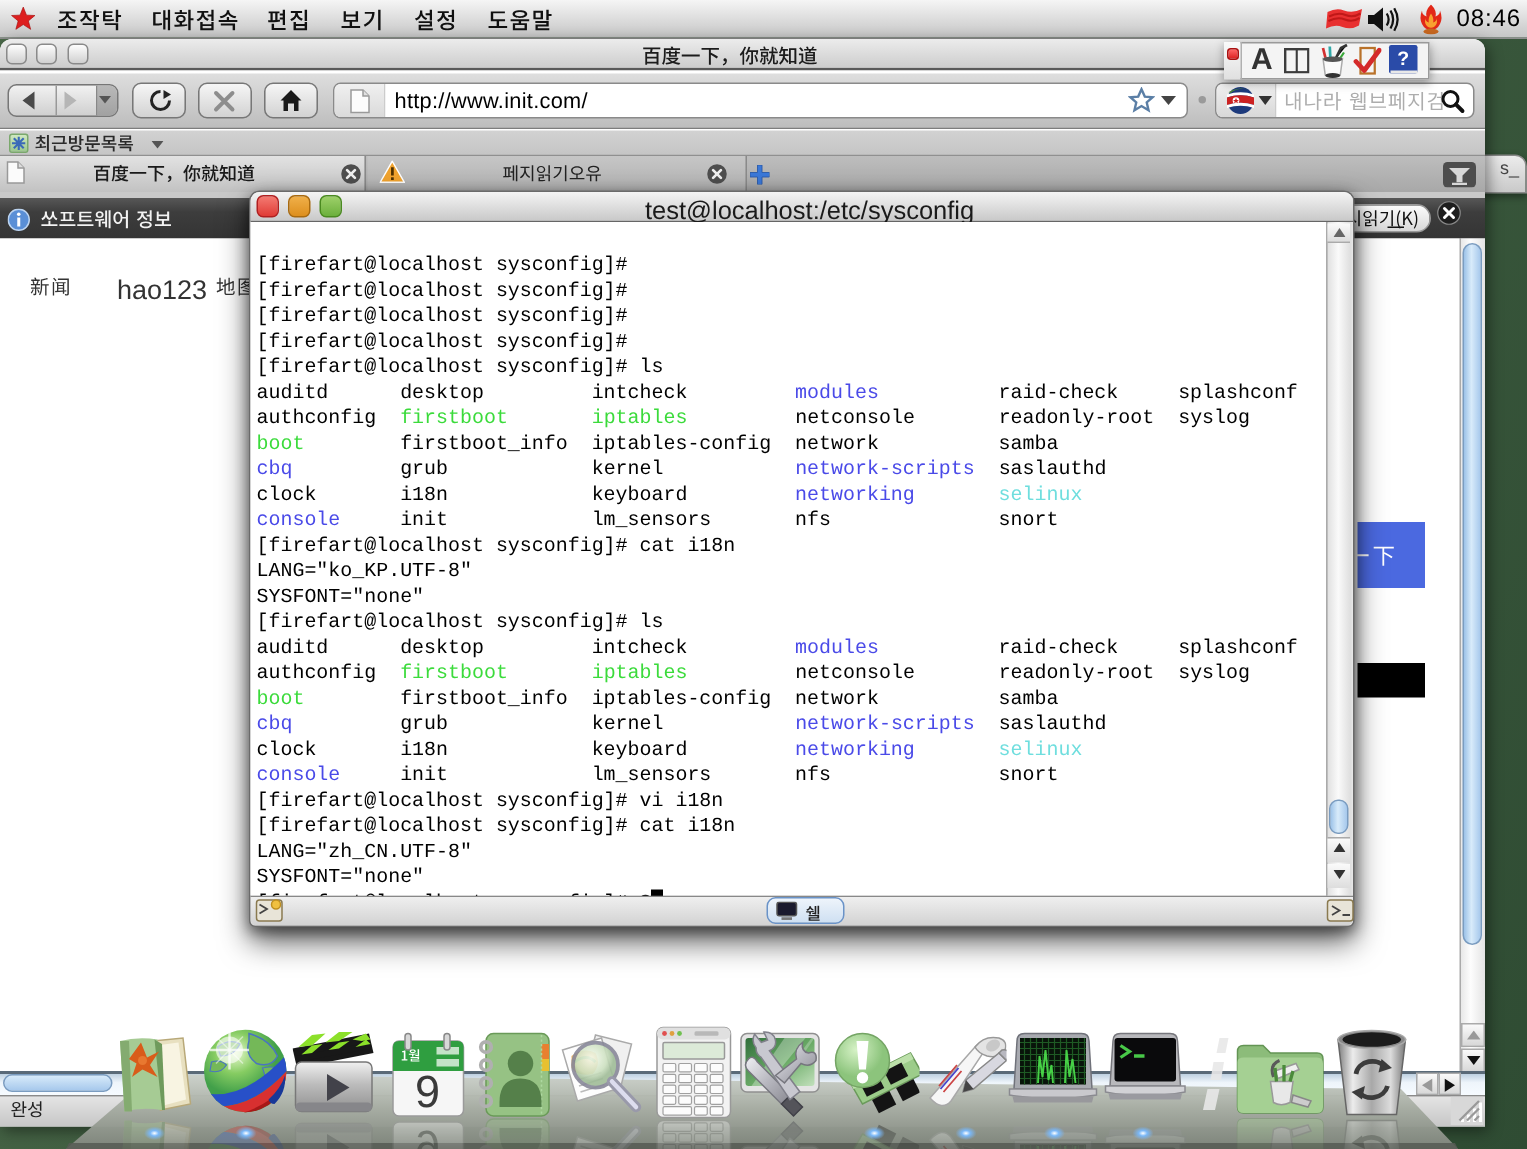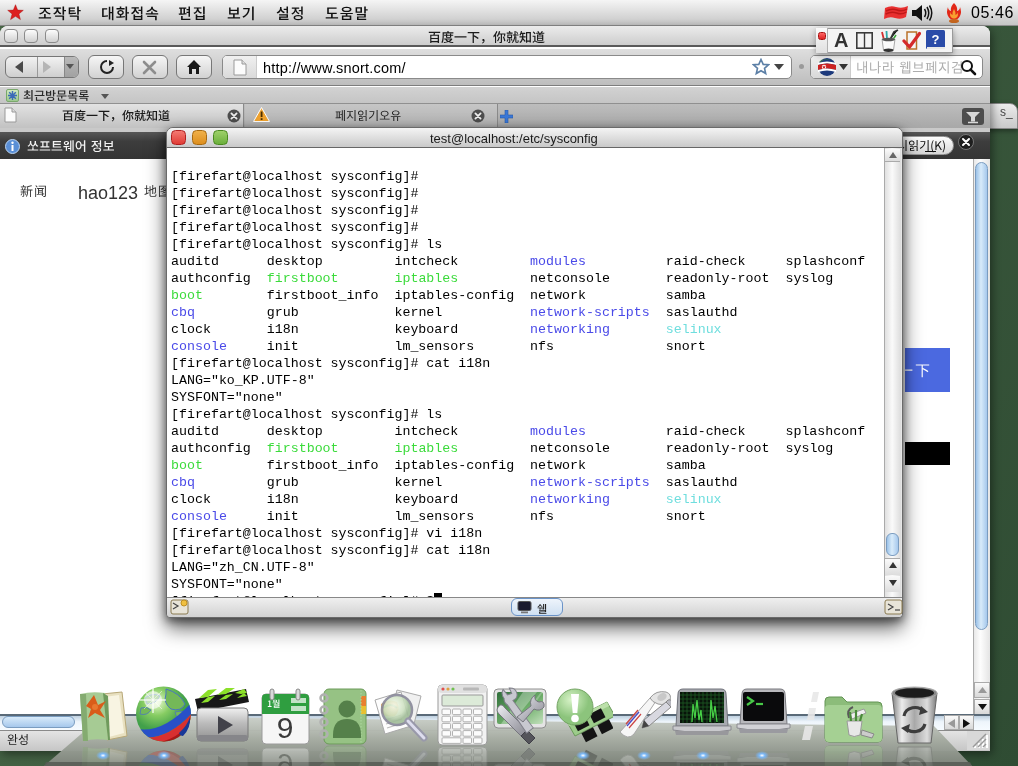--- a/index.html
+++ b/index.html
@@ -32,21 +32,21 @@
   </svg>
 <svg class="ab" style="left:911px;top:4px" width="23" height="18" viewBox="0 0 23 18">
     <path d="M1 6 L5 6 L11 1 L11 17 L5 12 L1 12 Z" fill="#111"></path>
     <path d="M13.5 5 Q16 9 13.5 13 M16 3 Q19.5 9 16 15 M18.5 1.5 Q23 9 18.5 16.5" stroke="#111" stroke-width="1.5" fill="none"></path>
   </svg>
 <svg class="ab" style="left:946px;top:3px" width="16" height="20" viewBox="0 0 16 20">
     <path d="M8 0 Q12 4 11 8 Q14 7 14 4 Q16 9 14 13 Q12 17 8 17 Q4 17 2 13 Q0 9 2 4 Q2 7 5 8 Q4 4 8 0 Z" fill="#e22818"></path>
     <path d="M8 6 Q10 9 9.5 12 Q12 11 11.5 9 Q13 13 10 15 Q8 16 6 15 Q3 13 4.5 9 Q4 11 6.5 12 Q6 9 8 6 Z" fill="#f8a030"></path>
     <ellipse cx="8" cy="18" rx="5" ry="2" fill="#c86820"></ellipse>
   </svg>
-<div class="ab" style="left:971px;top:4px;font-size:16px;letter-spacing:0.6px;color:#000">05:46</div>
+<div class="ab" style="left:971px;top:4px;font-size:16px;letter-spacing:0.6px;color:#000">08:46</div>
 <div class="ab" style="left:0;top:26px;width:990px;height:725px;background:#fff;border-radius:8px 8px 0 0;box-shadow:2px 3px 10px rgba(0,0,0,.45)"></div>
 <div class="ab" style="left:0;top:26px;width:990px;height:21px;background:linear-gradient(#ececec,#cdcdcd);border-radius:8px 8px 0 0;border-bottom:2px solid #5a5a5a"></div>
 <div class="ab" style="left:4px;top:29px;width:14px;height:14px;border:1px solid #8a8a8a;border-radius:4px;background:linear-gradient(#fdfdfd,#d0d0d0)"></div>
 <div class="ab" style="left:24px;top:29px;width:14px;height:14px;border:1px solid #8a8a8a;border-radius:4px;background:linear-gradient(#fdfdfd,#d0d0d0)"></div>
 <div class="ab" style="left:45px;top:29px;width:14px;height:14px;border:1px solid #8a8a8a;border-radius:4px;background:linear-gradient(#fdfdfd,#d0d0d0)"></div>
 <svg style="position:absolute;left:428px;top:29px;overflow:visible" width="119" height="17">
     <path transform="translate(0,13.0)" d="M2.2 -7.3V1.1H3.4V0.3H9.7V1.1H11V-7.3H6.7L7.1 -9.1H12.2V-10.3H0.8V-9.1H5.7C5.6 -8.5 5.5 -7.9 5.4 -7.3ZM3.4 -3H9.7V-0.9H3.4ZM3.4 -4.1V-6.2H9.7V-4.1Z M18 -8.3V-7.3H16.1V-6.3H18V-4.2H23.2V-6.3H25.2V-7.3H23.2V-8.3H22V-7.3H19.2V-8.3ZM22 -6.3V-5.1H19.2V-6.3ZM22.6 -2.5C22.1 -1.9 21.4 -1.5 20.5 -1.1C19.7 -1.5 19 -1.9 18.6 -2.5ZM16.2 -3.5V-2.5H17.8L17.3 -2.3C17.8 -1.7 18.4 -1.1 19.2 -0.6C18.1 -0.3 16.8 -0.1 15.6 -0C15.8 0.2 16 0.7 16.1 1C17.7 0.8 19.2 0.5 20.5 0C21.7 0.6 23.2 0.9 24.8 1.1C25 0.8 25.3 0.3 25.6 0C24.2 -0.1 23 -0.3 21.9 -0.6C23 -1.2 23.9 -2.1 24.4 -3.1L23.7 -3.5L23.5 -3.5ZM19.1 -10.8C19.3 -10.5 19.4 -10.1 19.5 -9.8H14.6V-6.2C14.6 -4.3 14.5 -1.4 13.4 0.5C13.7 0.6 14.3 0.9 14.5 1.1C15.6 -1 15.8 -4.1 15.8 -6.3V-8.6H25.4V-9.8H20.9C20.8 -10.2 20.5 -10.7 20.3 -11Z M26.5 -5.7V-4.4H38.5V-5.7Z M39.7 -10V-8.8H44.6V1.1H45.9V-5.5C47.3 -4.7 48.9 -3.7 49.8 -3L50.7 -4.1C49.7 -4.9 47.6 -6.1 46.1 -6.8L45.9 -6.6V-8.8H51.3V-10Z M54.2 1.6C55.7 1.1 56.6 -0 56.6 -1.5C56.6 -2.5 56.2 -3.1 55.4 -3.1C54.8 -3.1 54.3 -2.7 54.3 -2.1C54.3 -1.4 54.8 -1 55.4 -1L55.6 -1C55.5 -0.2 54.9 0.4 53.9 0.7Z M70.7 -5.3C70.4 -3.8 69.8 -2.3 69 -1.3C69.3 -1.2 69.8 -0.8 70 -0.6C70.8 -1.7 71.5 -3.4 71.9 -5.1ZM74.8 -5C75.5 -3.7 76 -1.9 76.2 -0.7L77.4 -1.1C77.2 -2.3 76.6 -4 75.9 -5.4ZM71 -10.9C70.5 -9.1 69.8 -7.2 68.8 -6.1C69.1 -5.9 69.6 -5.5 69.8 -5.3C70.2 -5.8 70.7 -6.6 71 -7.4H72.8V-0.3C72.8 -0.2 72.8 -0.1 72.6 -0.1C72.4 -0.1 71.9 -0.1 71.3 -0.1C71.4 0.2 71.6 0.8 71.7 1.1C72.5 1.1 73.1 1.1 73.5 0.9C73.9 0.7 74 0.3 74 -0.3V-7.4H76.2C76.1 -6.8 76 -6.1 75.9 -5.7L77 -5.5C77.1 -6.2 77.4 -7.4 77.5 -8.4L76.7 -8.6L76.5 -8.5H71.5C71.8 -9.2 72 -9.9 72.2 -10.6ZM68.3 -10.9C67.6 -9 66.4 -7.1 65.2 -5.9C65.4 -5.6 65.7 -4.9 65.8 -4.6C66.2 -5 66.6 -5.5 67 -6V1.1H68.1V-7.8C68.7 -8.7 69.1 -9.6 69.4 -10.6Z M80.4 -6.5H83V-5.1H80.4ZM79.7 -3.6C79.4 -2.5 79.1 -1.4 78.5 -0.7C78.8 -0.5 79.2 -0.2 79.4 -0.1C79.9 -0.9 80.4 -2.2 80.7 -3.4ZM82.7 -3.4C83.1 -2.6 83.5 -1.7 83.6 -1L84.5 -1.5C84.4 -2.1 84 -3 83.6 -3.8ZM88 -10C88.5 -9.4 89 -8.5 89.3 -8L90.1 -8.5C89.9 -9 89.3 -9.9 88.8 -10.4ZM79.3 -7.5V-4.1H81.2V-0.2C81.2 -0 81.2 0 81 0C80.9 0 80.5 0 80 -0C80.2 0.3 80.3 0.7 80.4 1C81.1 1 81.5 1 81.9 0.8C82.2 0.7 82.3 0.4 82.3 -0.1V-4.1H84.1V-7.5ZM80.8 -10.8C81 -10.3 81.1 -9.9 81.3 -9.4H78.7V-8.3H84.6V-9.4H82.5C82.4 -9.9 82.1 -10.5 81.9 -11ZM86.5 -10.9C86.5 -9.9 86.5 -8.8 86.4 -7.6H84.7V-6.5H86.4C86.1 -3.8 85.5 -1.3 83.7 0.4C84 0.5 84.3 0.9 84.5 1.1C86.2 -0.4 87 -2.7 87.3 -5.2V-0.7C87.3 0.1 87.4 0.4 87.6 0.6C87.9 0.7 88.2 0.8 88.5 0.8C88.7 0.8 89.1 0.8 89.3 0.8C89.6 0.8 89.9 0.8 90.1 0.7C90.3 0.6 90.4 0.4 90.5 0.1C90.6 -0.2 90.7 -0.8 90.7 -1.5C90.4 -1.5 90 -1.8 89.7 -2C89.7 -1.3 89.7 -0.8 89.7 -0.5C89.6 -0.3 89.6 -0.2 89.5 -0.2C89.5 -0.1 89.3 -0.1 89.2 -0.1C89.1 -0.1 88.9 -0.1 88.8 -0.1C88.6 -0.1 88.5 -0.1 88.5 -0.2C88.4 -0.2 88.4 -0.4 88.4 -0.6V-5.6H87.4L87.5 -6.5H90.5V-7.6H87.6C87.6 -8.8 87.6 -9.9 87.7 -10.9Z M98 -9.9V0.7H99.2V-0.3H101.6V0.6H102.9V-9.9ZM99.2 -1.4V-8.7H101.6V-1.4ZM92.9 -11C92.6 -9.4 92.1 -7.9 91.3 -6.9C91.6 -6.8 92.1 -6.4 92.3 -6.2C92.7 -6.7 93 -7.4 93.3 -8.1H94.1V-6.2V-5.8H91.5V-4.6H94C93.8 -3 93.2 -1.2 91.4 0.1C91.6 0.3 92.1 0.8 92.2 1.1C93.6 0.1 94.4 -1.3 94.8 -2.6C95.5 -1.8 96.4 -0.7 96.8 -0L97.7 -1.1C97.3 -1.5 95.8 -3.2 95.2 -3.8L95.3 -4.6H97.7V-5.8H95.4V-6.1V-8.1H97.3V-9.3H93.7C93.8 -9.8 94 -10.2 94.1 -10.7Z M104.7 -9.9C105.4 -9.2 106.2 -8.3 106.6 -7.7L107.6 -8.3C107.2 -9 106.4 -9.9 105.7 -10.5ZM110.1 -4.7H114.1V-3.8H110.1ZM110.1 -3H114.1V-2.1H110.1ZM110.1 -6.5H114.1V-5.6H110.1ZM109 -7.4V-1.2H115.3V-7.4H112.3C112.4 -7.6 112.6 -8 112.7 -8.3H116.3V-9.3H114C114.3 -9.7 114.6 -10.2 114.9 -10.6L113.8 -11C113.5 -10.5 113.2 -9.8 112.8 -9.3H110.5L111.2 -9.6C111.1 -10 110.7 -10.6 110.3 -11L109.3 -10.6C109.6 -10.2 109.9 -9.7 110.1 -9.3H108.1V-8.3H111.4C111.3 -8 111.2 -7.7 111.1 -7.4ZM107.5 -6.3H104.6V-5.2H106.3V-1.3C105.7 -1.1 105.1 -0.6 104.5 0L105.2 1C105.8 0.2 106.5 -0.5 107 -0.5C107.3 -0.5 107.7 -0.1 108.3 0.2C109.2 0.7 110.3 0.9 111.9 0.9C113.1 0.9 115.3 0.8 116.2 0.7C116.3 0.4 116.4 -0.2 116.6 -0.5C115.3 -0.3 113.3 -0.2 111.9 -0.2C110.5 -0.2 109.3 -0.3 108.5 -0.8C108.1 -1 107.8 -1.2 107.5 -1.3Z" fill="#1c1c1c"></path>
   </svg>
 <div class="ab" style="left:0;top:49px;width:990px;height:37px;background:linear-gradient(#dedede,#bdbdbd);border-bottom:1px solid #7d7d7d"></div>
 <div class="ab" style="left:5px;top:56px;width:74px;height:22px;border:1px solid #777;border-radius:6px;background:linear-gradient(#f2f2f2,#cfcfcf);overflow:hidden">
@@ -75,21 +75,21 @@
 <div class="ab" style="left:176px;top:55px;width:36px;height:24px;border:1px solid #777;border-radius:6px;background:linear-gradient(#f6f6f6,#d2d2d2)"></div>
 <svg class="ab" style="left:186px;top:59px" width="16" height="16" viewBox="0 0 16 16">
     <path d="M8 1 L15 8 L13 8 L13 15 L10 15 L10 10 L6 10 L6 15 L3 15 L3 8 L1 8 Z" fill="#1a1a1a"></path>
   </svg>
 <div class="ab" style="left:222px;top:55px;width:570px;height:24px;border:1px solid #8a8a8a;border-radius:5px;background:#fff"></div>
 <div class="ab" style="left:223px;top:56px;width:34px;height:22px;background:linear-gradient(#f0f0f0,#dadada);border-right:1px solid #ccc;border-radius:4px 0 0 4px"></div>
 <svg class="ab" style="left:233px;top:59px" width="14" height="17" viewBox="0 0 14 17">
     <path d="M1 1 L9 1 L13 5 L13 16 L1 16 Z" fill="#fcfcfc" stroke="#9a9a9a"></path>
     <path d="M9 1 L9 5 L13 5" fill="#e0e0e0" stroke="#9a9a9a"></path>
   </svg>
-<div class="ab" style="left:263px;top:60px;font-size:14.5px;color:#000;letter-spacing:0.2px">http://www.snort.com/</div>
+<div class="ab" style="left:263px;top:60px;font-size:14.5px;color:#000;letter-spacing:0.2px">http://www.init.com/</div>
 <svg class="ab" style="left:752px;top:58px" width="18" height="18" viewBox="0 0 18 18">
     <path d="M9 1.5 L11.2 6.4 16.5 6.8 12.5 10.3 13.7 15.5 9 12.7 4.3 15.5 5.5 10.3 1.5 6.8 6.8 6.4 Z" fill="none" stroke="#5b7fa6" stroke-width="1.6"></path>
   </svg>
 <svg class="ab" style="left:774px;top:64px" width="10" height="8">
     <path d="M0 0 L10 0 L5 6 Z" fill="#444"></path>
   </svg>
 <div class="ab" style="left:799px;top:64px;width:5px;height:5px;border-radius:50%;background:#9a9a9a"></div>
 <div class="ab" style="left:810px;top:55px;width:173px;height:24px;border:1px solid #8a8a8a;border-radius:5px;background:#fff"></div>
 <div class="ab" style="left:811px;top:56px;width:40px;height:22px;background:linear-gradient(#f0f0f0,#d8d8d8);border-right:1px solid #ccc;border-radius:4px 0 0 4px"></div>
 <svg class="ab" style="left:817px;top:57px" width="20" height="20" viewBox="0 0 20 20">
@@ -246,21 +246,21 @@
 <svg class="ab" style="left:925px;top:29px" width="22" height="22" viewBox="0 0 22 22">
     <rect x="1" y="1" width="19" height="19" rx="1.5" fill="#2a4ba8"></rect>
     <path d="M2 18 L20 18 L20 20 L2 20 Z" fill="#e8e8e8"></path>
     <text x="10.5" y="14.5" font-size="13" font-weight="bold" fill="#fff" text-anchor="middle" font-family="Liberation Sans">?</text>
   </svg>
 <div class="ab" style="left:166px;top:127px;width:737px;height:491px;background:#e6e6e6;border:1px solid #6a6a6a;border-radius:7px 7px 4px 4px;box-shadow:0 10px 20px rgba(0,0,0,.62),0 3px 9px rgba(0,0,0,.45)"></div>
 <div class="ab" style="left:167px;top:128px;width:735px;height:20px;background:linear-gradient(#f4f4f4,#c9c9c9);border-radius:6px 6px 0 0;border-bottom:1px solid #666"></div>
 <div class="ab" style="left:171px;top:130px;width:15px;height:15px;border-radius:4.5px;background:linear-gradient(#f47a72,#e03c36);border:1px solid #b02020"></div>
 <div class="ab" style="left:192px;top:130px;width:15px;height:15px;border-radius:4.5px;background:linear-gradient(#f0b04a,#dd8f1e);border:1px solid #a86a10"></div>
 <div class="ab" style="left:213px;top:130px;width:15px;height:15px;border-radius:4.5px;background:linear-gradient(#9ed06a,#6cb03c);border:1px solid #4a8a20"></div>
-<div class="ab" style="left:430px;top:131px;font-size:13px;color:#1a1a1a">test@localhost:/etc/sysconfig</div>
+<div class="ab" style="left:430px;top:131px;font-size:17px;color:#1a1a1a">test@localhost:/etc/sysconfig</div>
 <div class="ab" style="left:167px;top:148px;width:718px;height:449px;background:#fff;border-right:1px solid #999"></div>
 <pre class="ab" style="left:171px;top:168px;width:712px;font-family:'Liberation Mono',monospace;font-size:13.3px;line-height:17px;color:#000">[firefart@localhost sysconfig]# 
 [firefart@localhost sysconfig]# 
 [firefart@localhost sysconfig]# 
 [firefart@localhost sysconfig]# 
 [firefart@localhost sysconfig]# ls
 auditd      desktop         intcheck         <span style="color:#4a4ae8">modules</span>          raid-check     splashconf
 authconfig  <span style="color:#3bdb3b">firstboot</span>       <span style="color:#3bdb3b">iptables</span>         netconsole       readonly-root  syslog
 <span style="color:#3bdb3b">boot</span>        firstboot_info  iptables-config  network          samba
 <span style="color:#4a4ae8">cbq</span>         grub            kernel           <span style="color:#4a4ae8">network-scripts</span>  saslauthd

